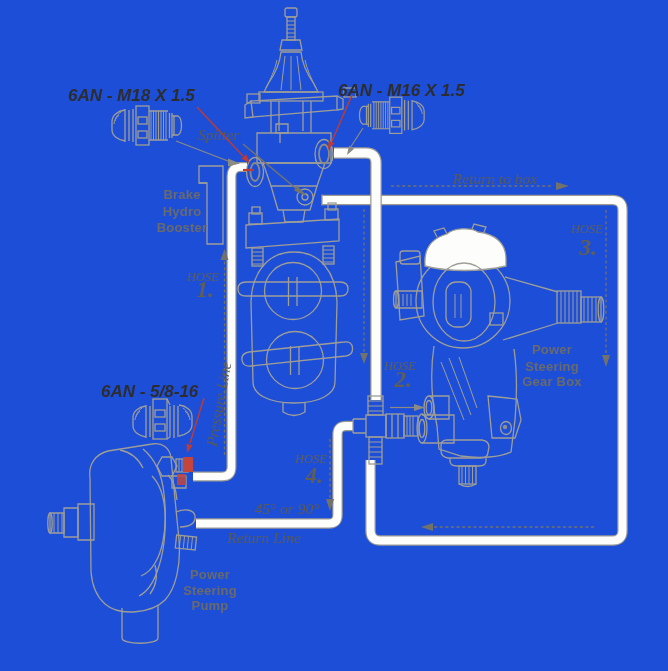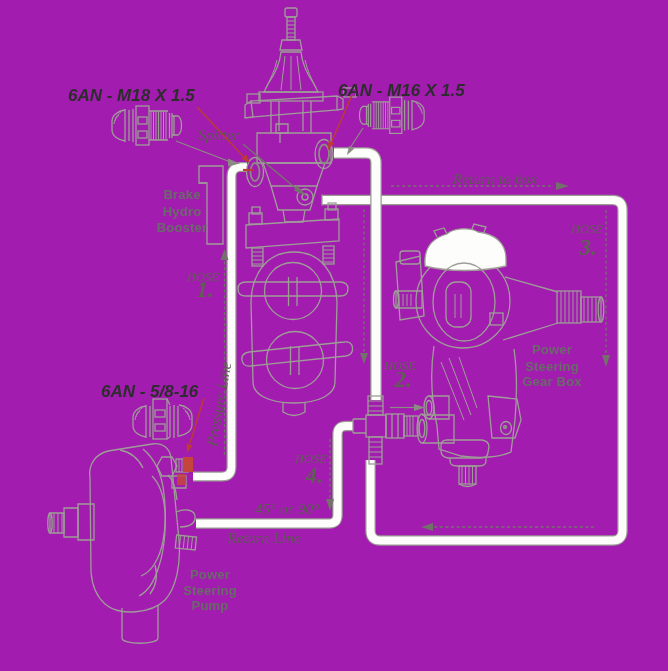--- a/index.html
+++ b/index.html
@@ -1,16 +1,16 @@
 <!DOCTYPE html>
 <html><head>
 <meta charset="utf-8">
 <style>
   html,body{margin:0;padding:0;background:#fdfdfc;}
-  #page{position:relative;width:668px;height:671px;background:#a21caf;overflow:hidden;
+  #page{position:relative;width:668px;height:671px;background:#1d4ed8;overflow:hidden;
         font-family:"Liberation Sans", sans-serif;}
   svg{position:absolute;left:0;top:0;}
   .lbl{fill:#2d2d2d;font-style:italic;font-weight:bold;font-size:17px;}
   .ser{fill:#5c5b52;font-family:"Liberation Serif",serif;font-style:italic;font-size:15.5px;}
   .hose-t{fill:#615f55;font-family:"Liberation Serif",serif;font-style:italic;font-size:12.5px;}
   .hose-n{fill:#615f55;font-family:"Liberation Serif",serif;font-style:italic;font-weight:bold;font-size:23px;}
   .blk{fill:#6a6a6a;font-weight:bold;font-size:13px;letter-spacing:0.2px;}
   .ln{stroke:#9e9e97;stroke-width:1.3;fill:none;}
   .lnd{stroke:#8b8b84;stroke-width:1.2;fill:none;}
   .dash{stroke:#73726a;stroke-width:1.3;fill:none;stroke-dasharray:3 2.6;}

